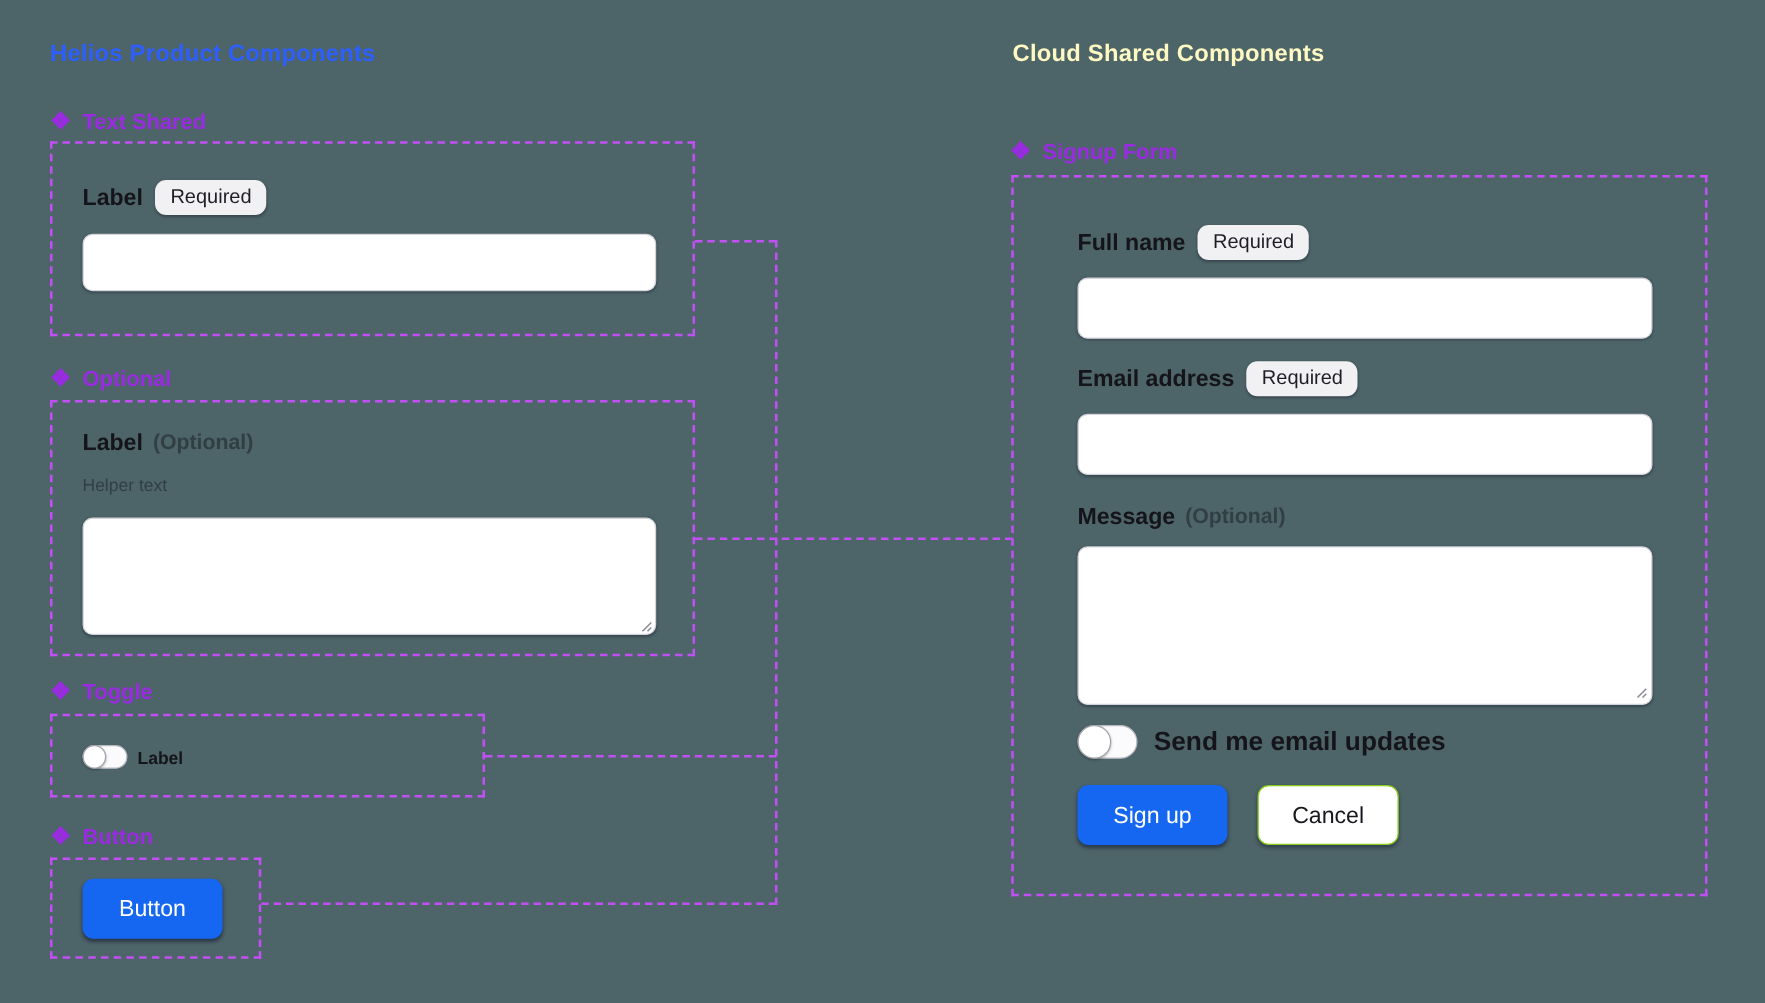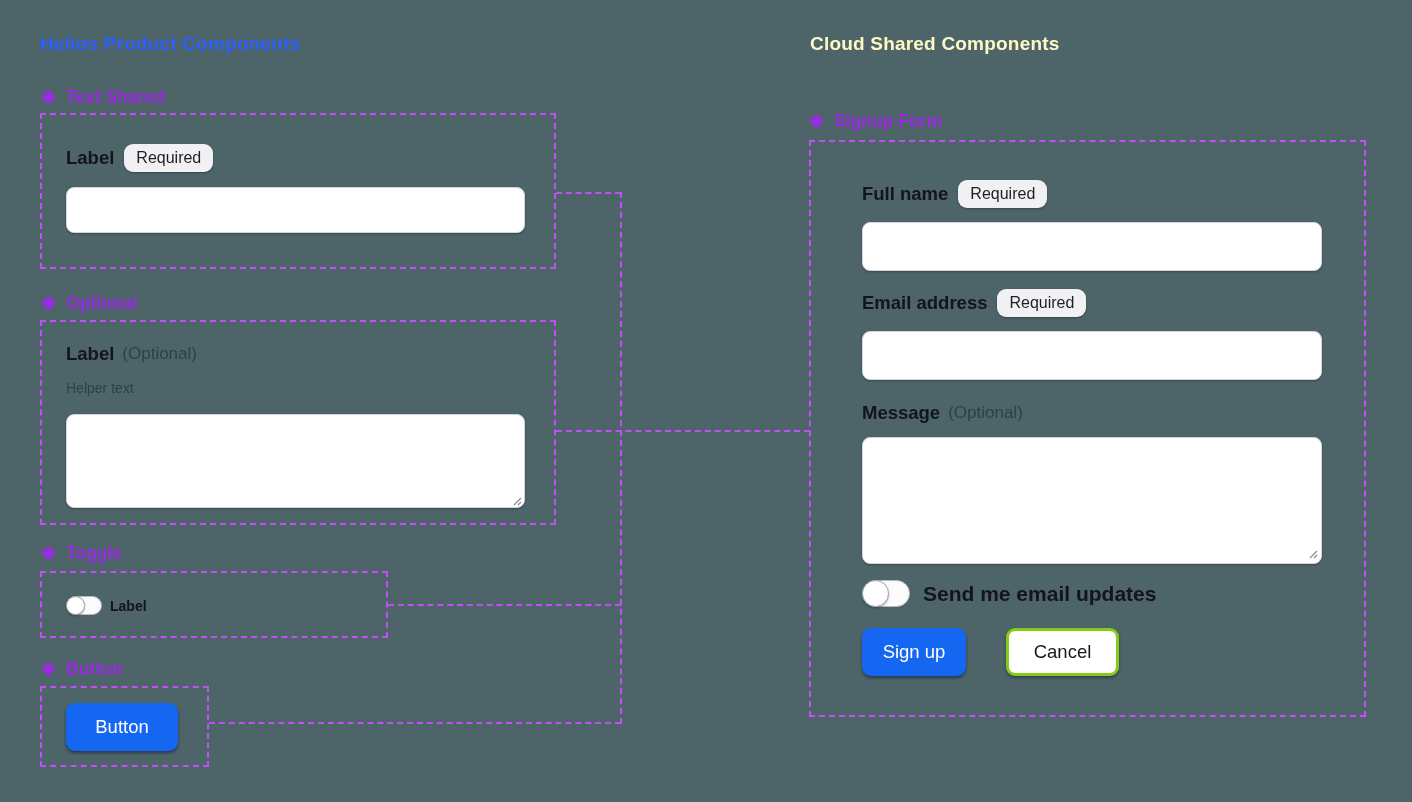--- a/index.html
+++ b/index.html
@@ -24,21 +24,21 @@
   .comp-icon{font-size:19px;line-height:1;}
 
   .dashed-box{position:absolute;border:2px dashed var(--dash);}
 
   .conn-h{position:absolute;height:0;border-top:2px dashed var(--dash);}
   .conn-v{position:absolute;width:0;border-left:2px dashed var(--dash);}
 
   .row{position:absolute;display:flex;align-items:center;white-space:nowrap;}
   .field-label{font-size:18.5px;font-weight:700;color:var(--ink);}
   .field-label.sm{font-size:14px;}
-  .muted{font-size:17px;font-weight:400;color:var(--muted);margin-left:8px;}
+  .muted{font-size:17px;font-weight:700;color:var(--muted);margin-left:8px;}
   .helper{position:absolute;font-size:14px;color:var(--muted);white-space:nowrap;}
 
   .badge{display:inline-block;margin-left:10px;background:#F1F1F4;color:#1E1E26;
     border-radius:9px;padding:4px 12px 5px;font-size:16px;line-height:1.2;
     box-shadow:0 1px 2px rgba(25,25,45,.4);}
 
   .tfield{position:absolute;background:#fff;border:1px solid #D3D3DB;border-radius:8px;
     box-shadow:0 1px 2px rgba(18,24,40,.35);font-family:"Liberation Sans",sans-serif;
     font-size:16px;color:#222;padding:6px 10px;outline:none;}
   textarea.tfield{resize:none;}
@@ -48,21 +48,21 @@
   .toggle .knob{position:absolute;left:-1px;top:-1.5px;background:#FFF;border:1.5px solid #A3A3AC;
     border-radius:50%;box-shadow:0 1px 2px rgba(0,0,0,.3);}
   .toggle-sm{width:36px;height:19px;}
   .toggle-sm .knob{width:19px;height:19px;}
   .toggle-lg{width:48px;height:27px;}
   .toggle-lg .knob{width:27px;height:27px;}
 
   .btn{display:flex;align-items:center;justify-content:center;border-radius:9px;
     font-family:"Liberation Sans",sans-serif;font-size:18.5px;cursor:pointer;white-space:nowrap;}
   .btn-primary{background:var(--blue);color:#FFF;border:none;box-shadow:0 2px 3px rgba(8,16,46,.5);}
-  .btn-secondary{background:#FFF;color:#17171D;border:3px solid #84cc16;box-shadow:0 2px 3px rgba(8,16,46,.4);}
+  .btn-secondary{background:#FFF;color:#17171D;border:1px solid #84cc16;box-shadow:0 2px 3px rgba(8,16,46,.4);}
   .abs{position:absolute;}
 </style>
 </head>
 <body>
 
 <div class="canvas">
 
   <div class="section-title title-left">Helios Product Components</div>
 
   <div class="comp-heading" style="left:40px;top:87px;">
@@ -145,16 +145,16 @@
     <path d="M11 4 L4 11 M11 8 L8 11" stroke="#8A8A92" stroke-width="1.2" fill="none"></path>
   </svg>
 
   <div class="row" style="left:862px;top:580px;gap:13px;">
     <div class="toggle toggle-lg">
       <div class="knob"></div>
     </div>
     <span class="field-label" style="font-size:21px;">Send me email updates</span>
   </div>
 
-  <button class="btn btn-primary abs" style="left:862px;top:628px;width:104px;height:48px;">Sign up</button>
+  <button class="btn btn-primary abs" style="left:862px;top:628px;width:120px;height:48px;">Sign up</button>
   <button class="btn btn-secondary abs" style="left:1006px;top:628px;width:113px;height:48px;">Cancel</button>
 
 </div>
 
 </body></html>

